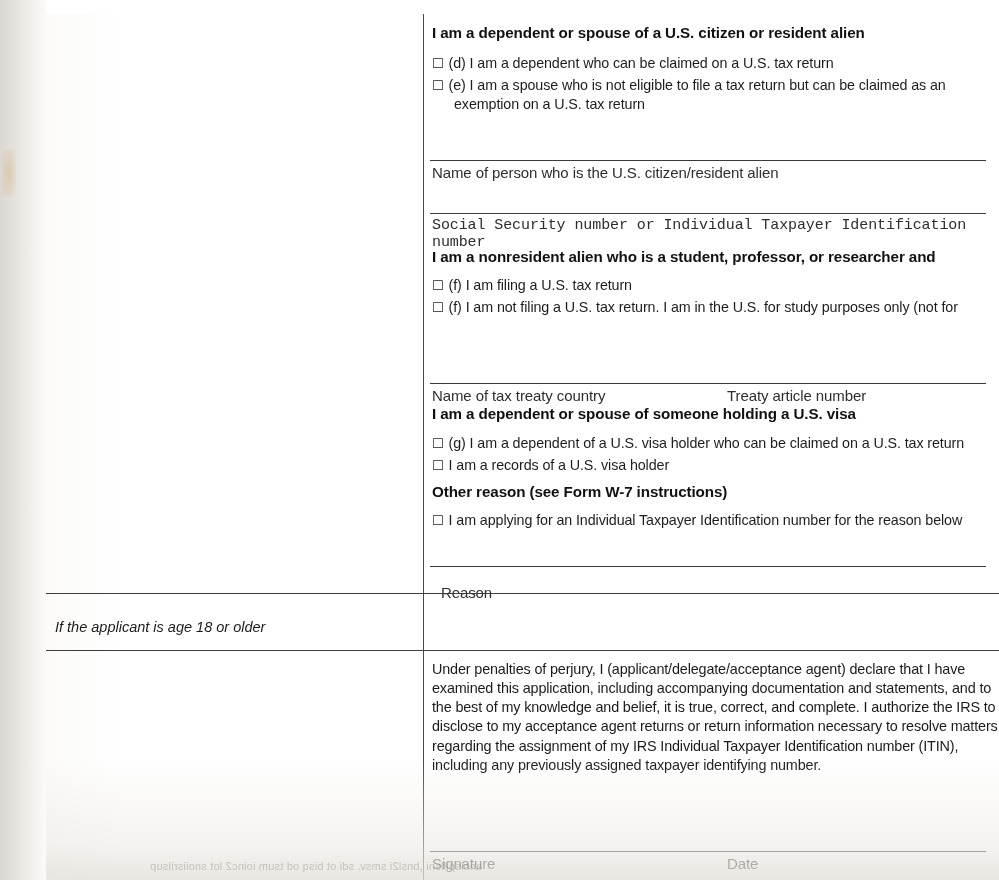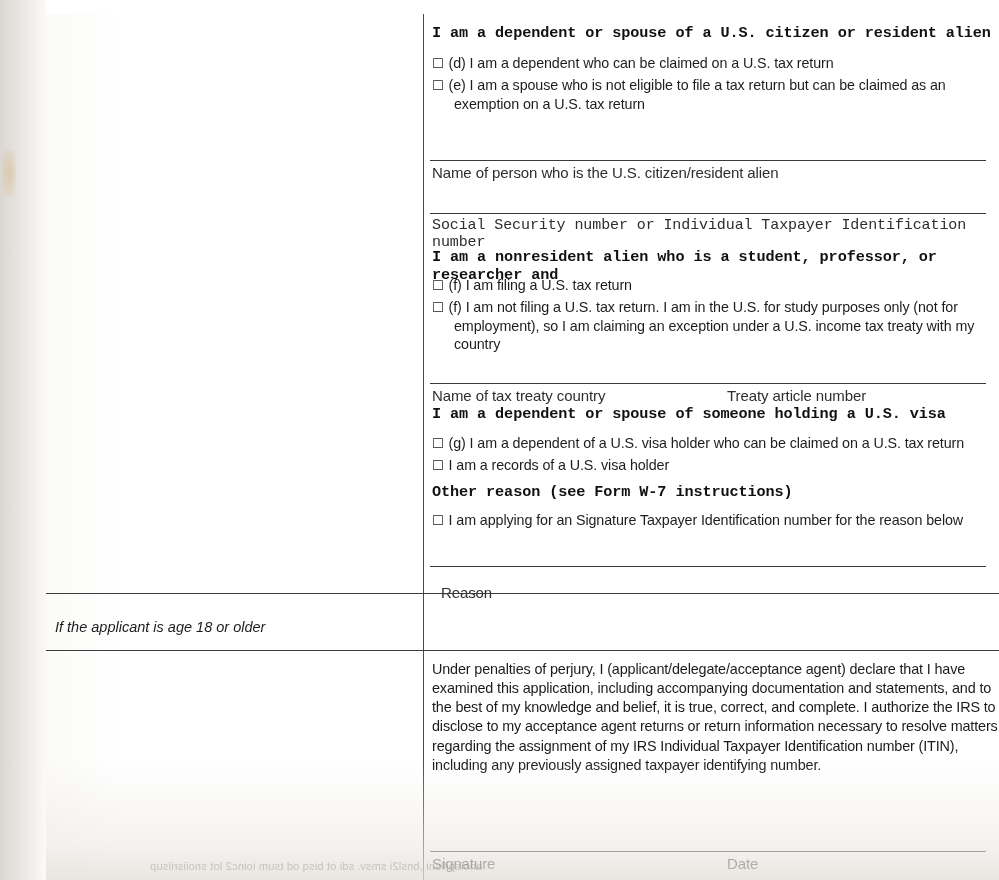--- a/index.html
+++ b/index.html
@@ -86,21 +86,20 @@
   .rc {
     position: absolute;
     left: 432px;
     width: 560px;
   }
   .h-bold {
     font-weight: bold;
     font-size: 15.2px;
     color: #111;
     letter-spacing: -0.1px;
-    font-family: Liberation Mono, monospace;
   }
   .opt {
     font-size: 14.3px;
     color: #1d1d1d;
     line-height: 1.28;
     letter-spacing: -0.1px;
   }
   .opt .box {
     font-family: "DejaVu Sans", sans-serif;
     font-size: 13px;
@@ -178,41 +177,40 @@
   <div class="fieldlabel" style="left:432px; top:217px;font-family:Liberation Mono, monospace;">Social Security number or Individual Taxpayer Identification number</div>
 
   <div class="rc h-bold" style="top:248px; width:570px;">I am a nonresident alien who is a student, professor, or researcher and</div>
 
   <div class="rc opt" style="top:276px;">
     <span class="box">☐</span><span>(f) I am filing a U.S. tax return</span>
   </div>
 
   <div class="rc opt" style="top:298px; width:560px;">
     <span class="box">☐</span><span>(f) I am not filing a U.S. tax return.  I am in the U.S. for study purposes only (not for</span>
-    <span class="cont">employment), so I am claiming an exception under a U.S. income tax treaty with my country</span>
   </div>
 
   <div class="fieldline" style="left:430px; top:383px; width:556px;"></div>
   <div class="fieldlabel" style="left:432px; top:387px;">Name of tax treaty country</div>
   <div class="fieldlabel" style="left:727px; top:387px;">Treaty article number</div>
 
   <div class="rc h-bold" style="top:405px;">I am a dependent or spouse of someone holding a U.S. visa</div>
 
   <div class="rc opt" style="top:434px;">
     <span class="box">☐</span><span>(g) I am a dependent of a U.S. visa holder who can be claimed on a U.S. tax return</span>
   </div>
 
   <div class="rc opt" style="top:456px;">
     <span class="box">☐</span><span>I am a records of a U.S. visa holder</span>
   </div>
 
   <div class="rc h-bold" style="top:483px;">Other reason (see Form W-7 instructions)</div>
 
   <div class="rc opt" style="top:511px;">
-    <span class="box">☐</span><span>I am applying for an Signature Taxpayer Identification number for the reason below</span>
+    <span class="box">☐</span><span>I am applying for an Individual Taxpayer Identification number for the reason below</span>
   </div>
 
   <div class="fieldline" style="left:430px; top:566px; width:556px;"></div>
   <div class="fieldlabel" style="left:432px; top:584px;padding-left:9px;">Reason</div>
 
   <div class="hline" style="left:46px; top:593px; width:953px;"></div>
 
 
 
   <div class="hline" style="left:46px; top:650px; width:953px;"></div>

